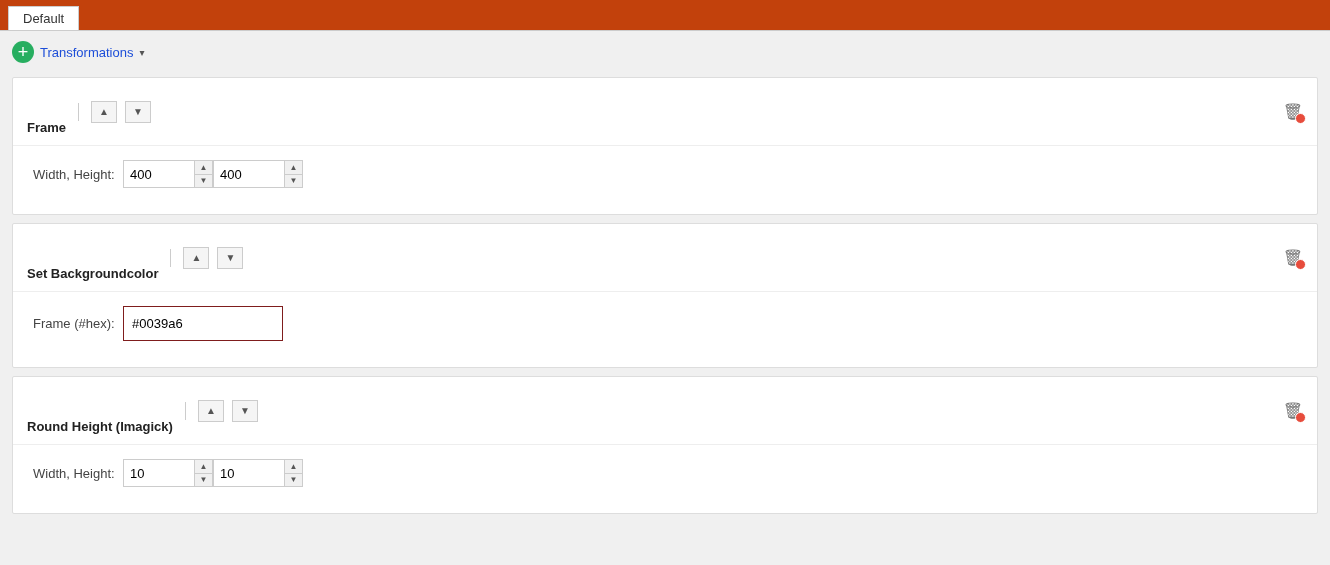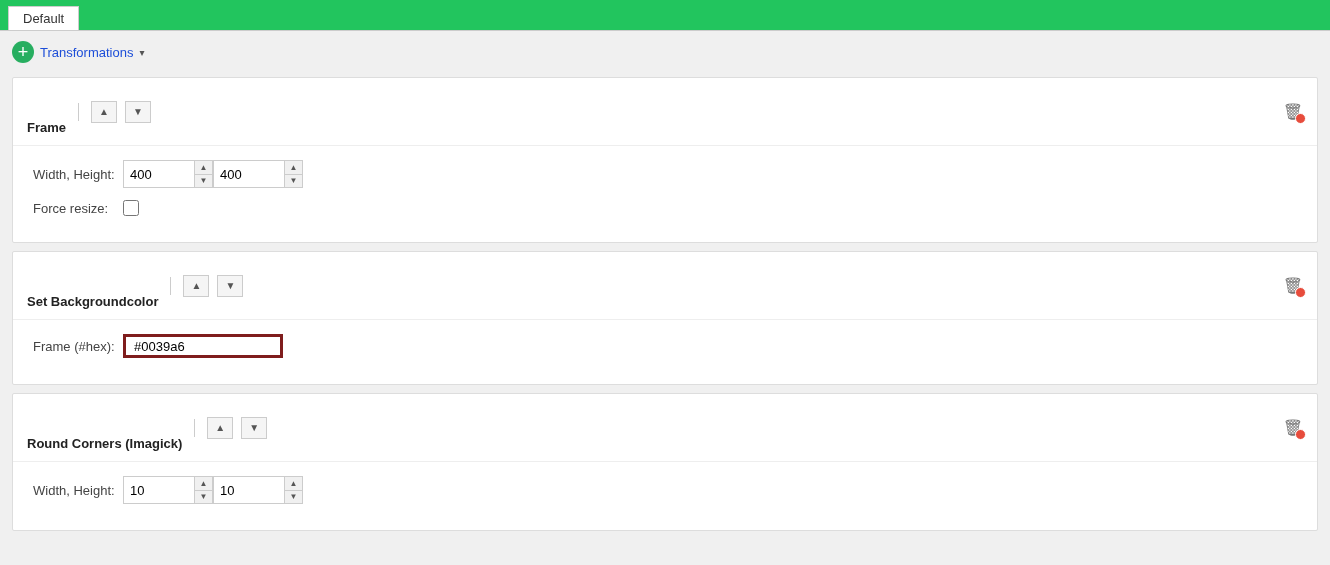--- a/index.html
+++ b/index.html
@@ -7,21 +7,21 @@
       background: #f0f0f0;
       font-family: Arial, sans-serif;
       font-size: 13px;
       color: #333;
       min-height: 565px;
       min-width: 1330px;
     }
 
     .tab-bar {
       display: flex;
-      background: #22c55e;
+      background: #c2410c;
       border-bottom: 1px solid #ccc;
       padding: 6px 0 0 8px;
     }
 
     .tab {
       background: #fff;
       border: 1px solid #ccc;
       border-bottom: none;
       padding: 4px 14px;
       cursor: pointer;
@@ -196,24 +196,24 @@
       font-size: 8px;
       color: #555;
       padding: 0;
     }
 
     .spinner-up {
       border-bottom: 1px solid #ccc;
     }
 
     .text-input {
-      border: 3px solid #7f1d1d;
+      border: 1px solid #7f1d1d;
       padding: 4px 8px;
       font-size: 13px;
-      height: 24px;
+      height: 35px;
       outline: none;
       width: 160px;
       background: #fff;
     }
 
     .checkbox-input {
       width: 16px;
       height: 16px;
       cursor: pointer;
     }
@@ -261,24 +261,20 @@
           </div>
         </div>
         <div class="spinner-wrap">
           <input class="spinner-input" type="text" value="400" style="">
           <div class="spinner-btns">
             <button class="spinner-up">▲</button>
             <button class="spinner-down">▼</button>
           </div>
         </div>
       </div>
-      <div class="field-row">
-        <span class="field-label">Force resize:</span>
-        <input class="checkbox-input" type="checkbox" style="">
-      </div>
     </div>
   </div>
 
   <div class="card">
     <div class="card-header">
       <div class="card-header-left">
         <span class="card-title">Set Backgroundcolor</span>
         <div class="divider-v"></div>
         <button class="arrow-btn">▲</button>
         <button class="arrow-btn">▼</button>
@@ -292,21 +288,21 @@
       <div class="field-row">
         <span class="field-label">Frame (#hex):</span>
         <input class="text-input" type="text" value="#0039a6" style="">
       </div>
     </div>
   </div>
 
   <div class="card">
     <div class="card-header">
       <div class="card-header-left">
-        <span class="card-title">Round Corners (Imagick)</span>
+        <span class="card-title">Round Height (Imagick)</span>
         <div class="divider-v"></div>
         <button class="arrow-btn">▲</button>
         <button class="arrow-btn">▼</button>
       </div>
       <div class="delete-btn">
         <span class="trash-icon">🗑</span>
         <div class="delete-badge"></div>
       </div>
     </div>
     <div class="card-body">

